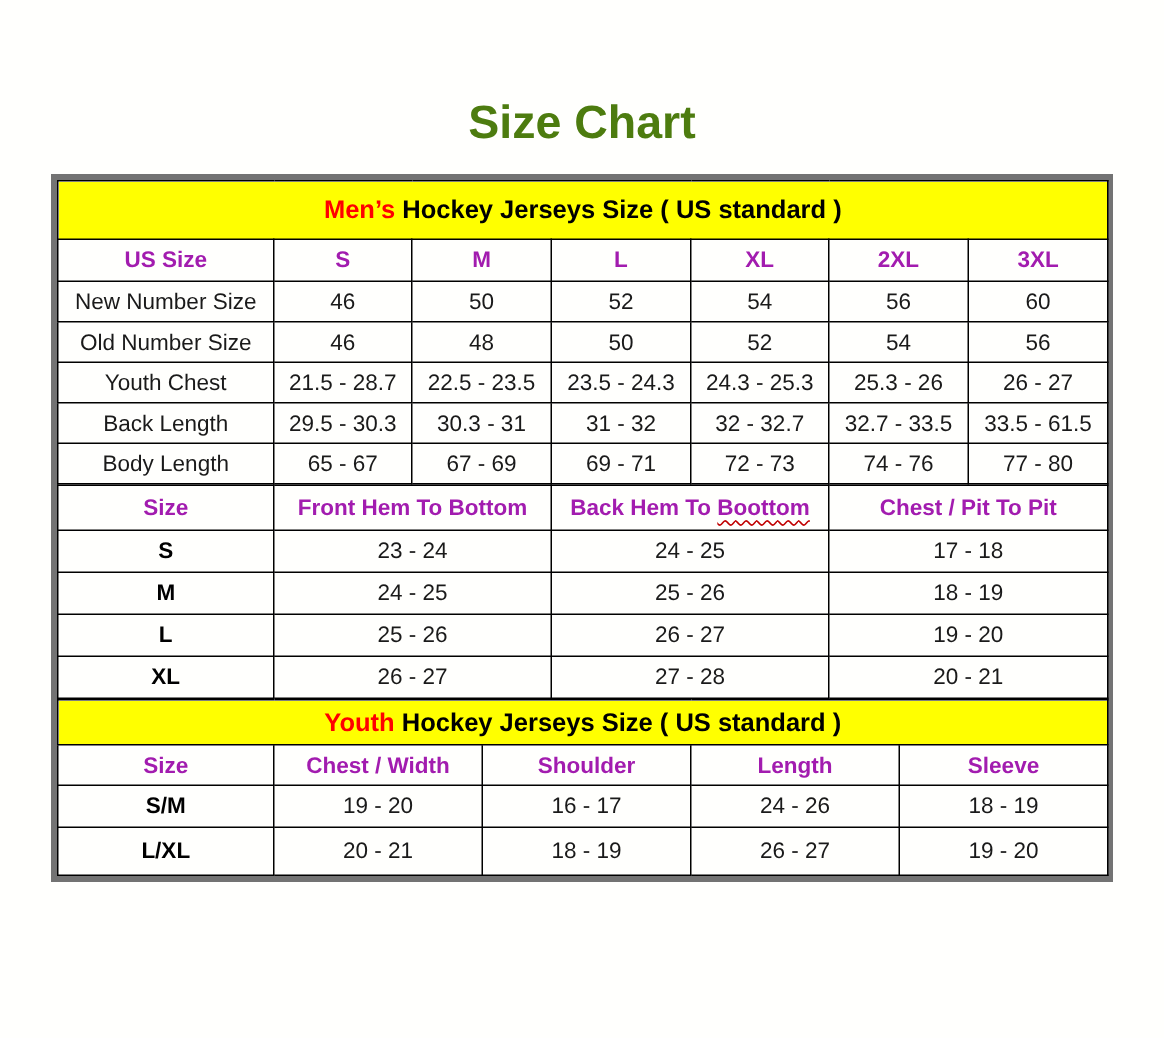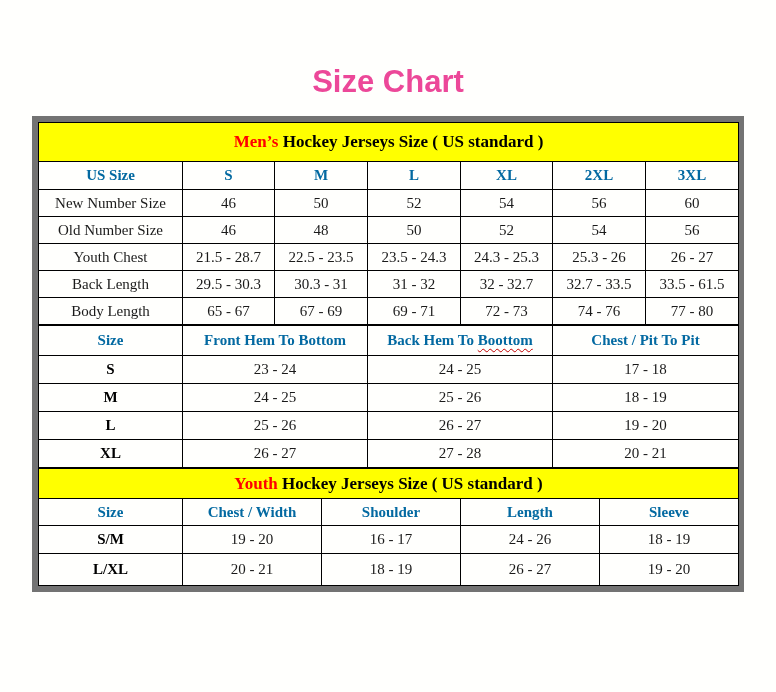--- a/index.html
+++ b/index.html
@@ -13,28 +13,27 @@
     height: 692px;
     background: #fffffd;
     font-family: "Liberation Sans", sans-serif;
     overflow: hidden;
   }
   .page-title {
     padding-top: 64px;
     text-align: center;
     font-size: 31px;
     font-weight: bold;
-    color: #ec4899;
+    color: #4d7c0f;
     letter-spacing: 0px;
   }
   .chart-wrap {
     width: 700px;
     margin: 16px auto 0 auto;
-    border: 6px solid #737373;
-    font-family: Liberation Serif, serif;
+    border: 4px solid #737373;
   }
   table {
     width: 100%;
     border-collapse: collapse;
     table-layout: fixed;
   }
   td {
     border: 1.5px solid #000;
     text-align: center;
     vertical-align: middle;
@@ -45,21 +44,21 @@
     white-space: nowrap;
   }
   td.band {
     background: #ffff00;
     font-size: 17px;
     font-weight: bold;
     color: #000;
     height: 38px;
   }
   .band .hl { color: #ff0000; }
-  td.hdr { font-weight: bold; color: #0369a1; }
+  td.hdr { font-weight: bold; color: #a21caf; }
   td.rowlabel-bold { font-weight: bold; color: #000; }
   .mens td.hdr    { height: 27px; }
   .mens td.data   { height: 26px; }
   .womens td.band { height: 32px; }
   .womens td.hdr  { height: 29px; }
   .womens td.data { height: 27px; }
   .youth td.band  { height: 29px; }
   .youth td.hdr   { height: 26px; }
   .youth td.data  { height: 27px; }
   .youth tr.last td.data { height: 31px; }

